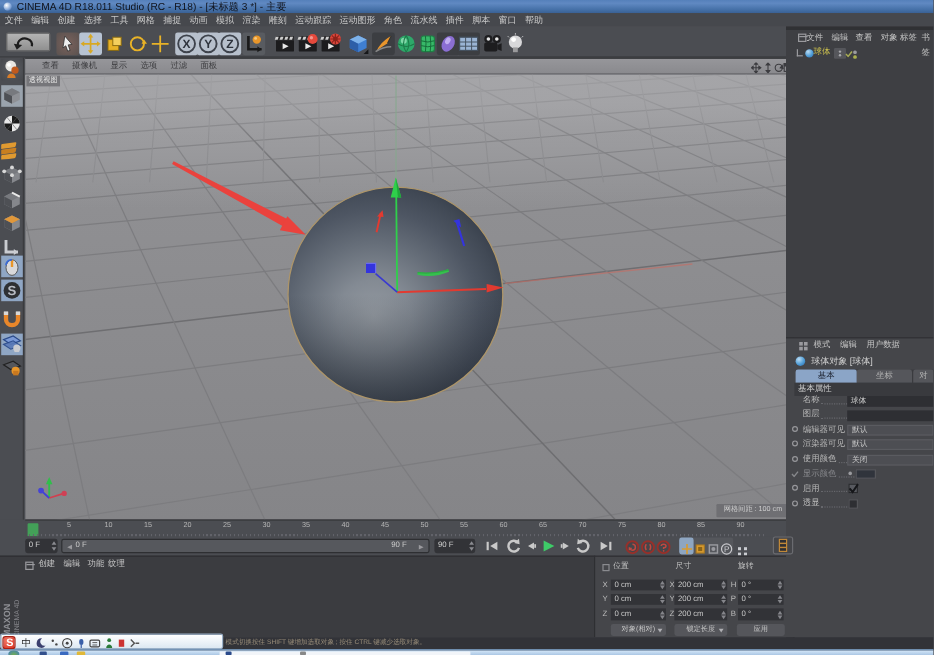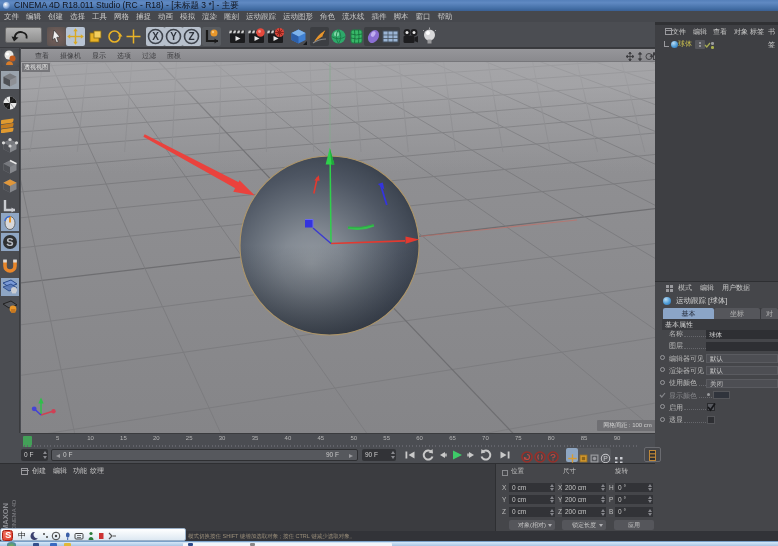--- a/index.html
+++ b/index.html
@@ -407,21 +407,21 @@
           <div style="width:3px;height:3px;background:#9a9a9e"></div>
           <div style="width:3px;height:3px;background:#9a9a9e"></div>
           <div style="width:3px;height:3px;background:#9a9a9e"></div>
           <div style="width:3px;height:3px;background:#9a9a9e"></div>
         </div>
       </div>
       <span class="abs" style="left:16px;top:0;font-size:7px;line-height:12px;color:#c6c6c6">模式</span>
       <span class="abs" style="left:38px;top:0;font-size:7px;line-height:12px;color:#c6c6c6">编辑</span>
       <span class="abs" style="left:60px;top:0;font-size:7px;line-height:12px;color:#c6c6c6">用户数据</span>
       <div class="abs" style="left:1px;top:15px;width:8px;height:8px;border-radius:50%;background:radial-gradient(circle at 35% 30%,#bcdcf2,#4e9cd6 55%,#2a68a8)"></div>
-      <span class="abs" style="left:14px;top:12px;font-size:7.5px;line-height:14px;color:#d2d2d2">运动跟踪 [球体]</span>
+      <span class="abs" style="left:14px;top:12px;font-size:7.5px;line-height:14px;color:#d2d2d2">球体对象 [球体]</span>
       <div class="abs" style="left:7px;top:26px;width:116px;height:11px;background:#3a3b3f"></div>
       <div class="abs" style="left:1px;top:26px;width:51px;height:11px;background:#8ba5c7;border-radius:2px 2px 0 0;color:#202634;font-size:7px;line-height:11px;text-align:center">基本</div>
       <div class="abs" style="left:52px;top:26px;width:46px;height:11px;background:#55565b;border-radius:2px 2px 0 0;color:#b4b4b4;font-size:7px;line-height:11px;text-align:center">坐标</div>
       <div class="abs" style="left:99px;top:26px;width:17px;height:11px;background:#55565b;border-radius:2px 2px 0 0;color:#b4b4b4;font-size:7px;line-height:11px;text-align:center">对</div>
       <div class="abs" style="left:0px;top:37px;width:123px;height:11px;background:#393a3e;color:#cdcdcd;font-size:7px;line-height:11px"><span style="padding-left:3px">基本属性</span></div>
       <span class="abs" style="left:7px;top:45.0px;font-size:7px;line-height:14px;color:#b9b9b9;white-space:nowrap">名称</span>
       <div class="abs" style="left:22.4px;top:53.5px;width:27.6px;border-top:1px dotted #66676c"></div>
       <div class="abs" style="left:44px;top:47.5px;width:72px;height:9px;background:#2e2f33;color:#cfcfcf;font-size:6.5px;line-height:9px"><span style="padding-left:3px">球体</span></div>
       <span class="abs" style="left:7px;top:57.3px;font-size:7px;line-height:14px;color:#b9b9b9;white-space:nowrap">图层</span>
       <div class="abs" style="left:22.4px;top:65.8px;width:27.6px;border-top:1px dotted #66676c"></div>

